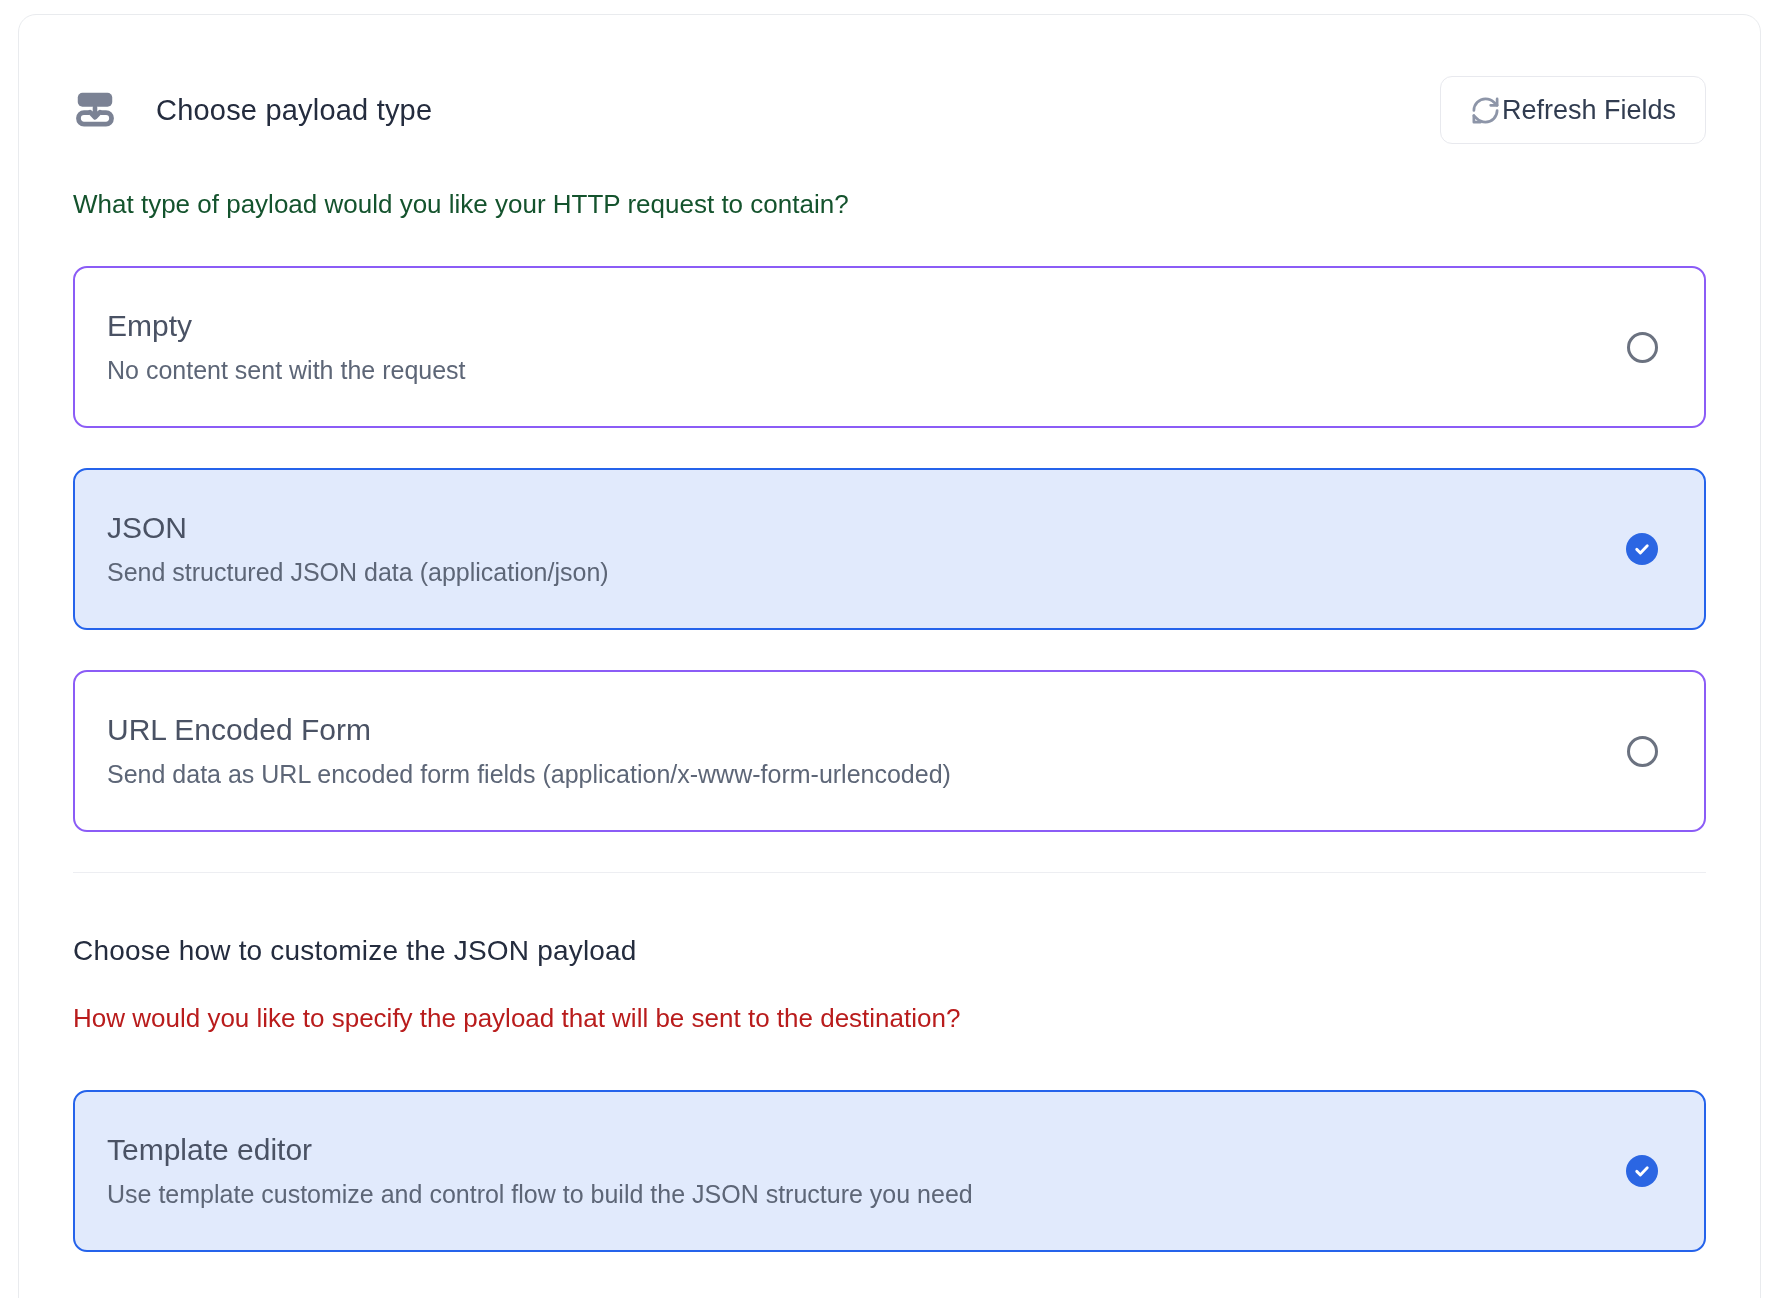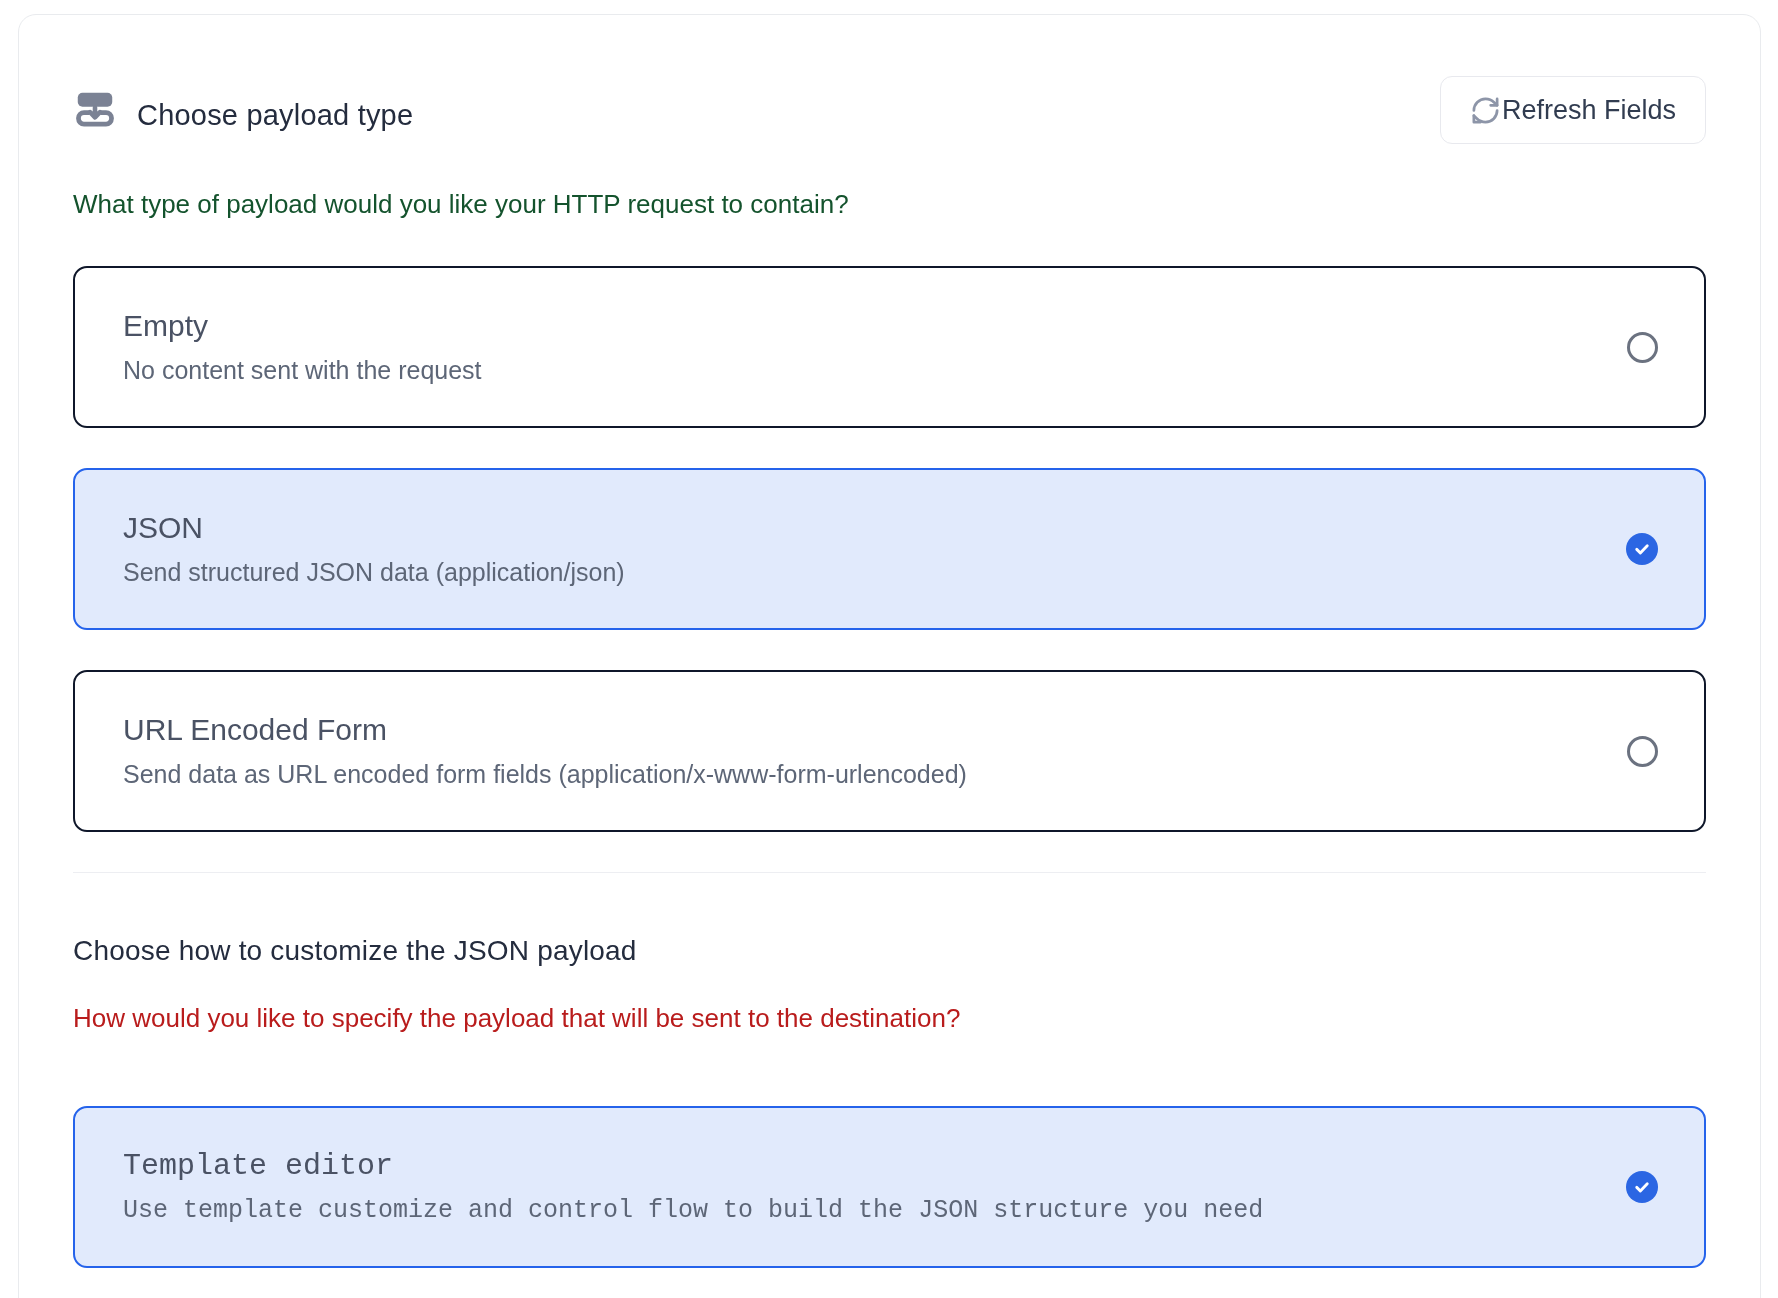--- a/index.html
+++ b/index.html
@@ -19,21 +19,21 @@
     border-radius: 18px;
     padding: 60px 54px 0 54px;
   }
   
   .header-row {
     display: flex;
     align-items: center;
     justify-content: space-between;
     height: 70px;
   }
-  .header-left { display: flex; align-items: flex-end; gap: 20px; }
+  .header-left { display: flex; align-items: center; gap: 39px; }
   .header-icon { width: 44px; height: 44px; display: inline-flex; }
   .page-title {
     font-size: 29px;
     color: #242c3e;
     font-weight: 500;
     letter-spacing: 0.2px;
   }
   .refresh-btn {
     display: flex; align-items: center; gap: 1px;
     height: 68px;
@@ -50,27 +50,27 @@
   
   .question {
     margin-top: 44px;
     font-size: 26px;
     color: #14532d;
   }
   
   .options { margin-top: 46px; }
   .card {
     height: 162px;
-    border: 2px solid #0f172a;
+    border: 2px solid #8b5cf6;
     border-radius: 14px;
     background: #ffffff;
     display: flex;
     align-items: center;
     justify-content: space-between;
-    padding: 0 46px 0 48px;
+    padding: 0 46px 0 32px;
     margin-bottom: 40px;
     cursor: pointer;
   }
   .card.selected {
     border-color: #2563eb;
     background: #e1eafc;
   }
   .card-title {
     font-size: 30px;
     color: #4a5264;
@@ -107,21 +107,21 @@
     font-size: 28px;
     color: #242c3e;
     font-weight: 500;
     letter-spacing: 0.2px;
   }
   .section-question {
     margin-top: 36px;
     font-size: 26px;
     color: #b91c1c;
   }
-  .customize-options { margin-top: 72px; font-family: Liberation Mono, monospace; }
+  .customize-options { margin-top: 56px; }
 </style>
 </head>
 <body>
 
 <div class="panel">
 
   <div class="header-row">
     <div class="header-left">
       <span class="header-icon">
         <svg viewBox="0 0 24 24" width="44" height="44">

